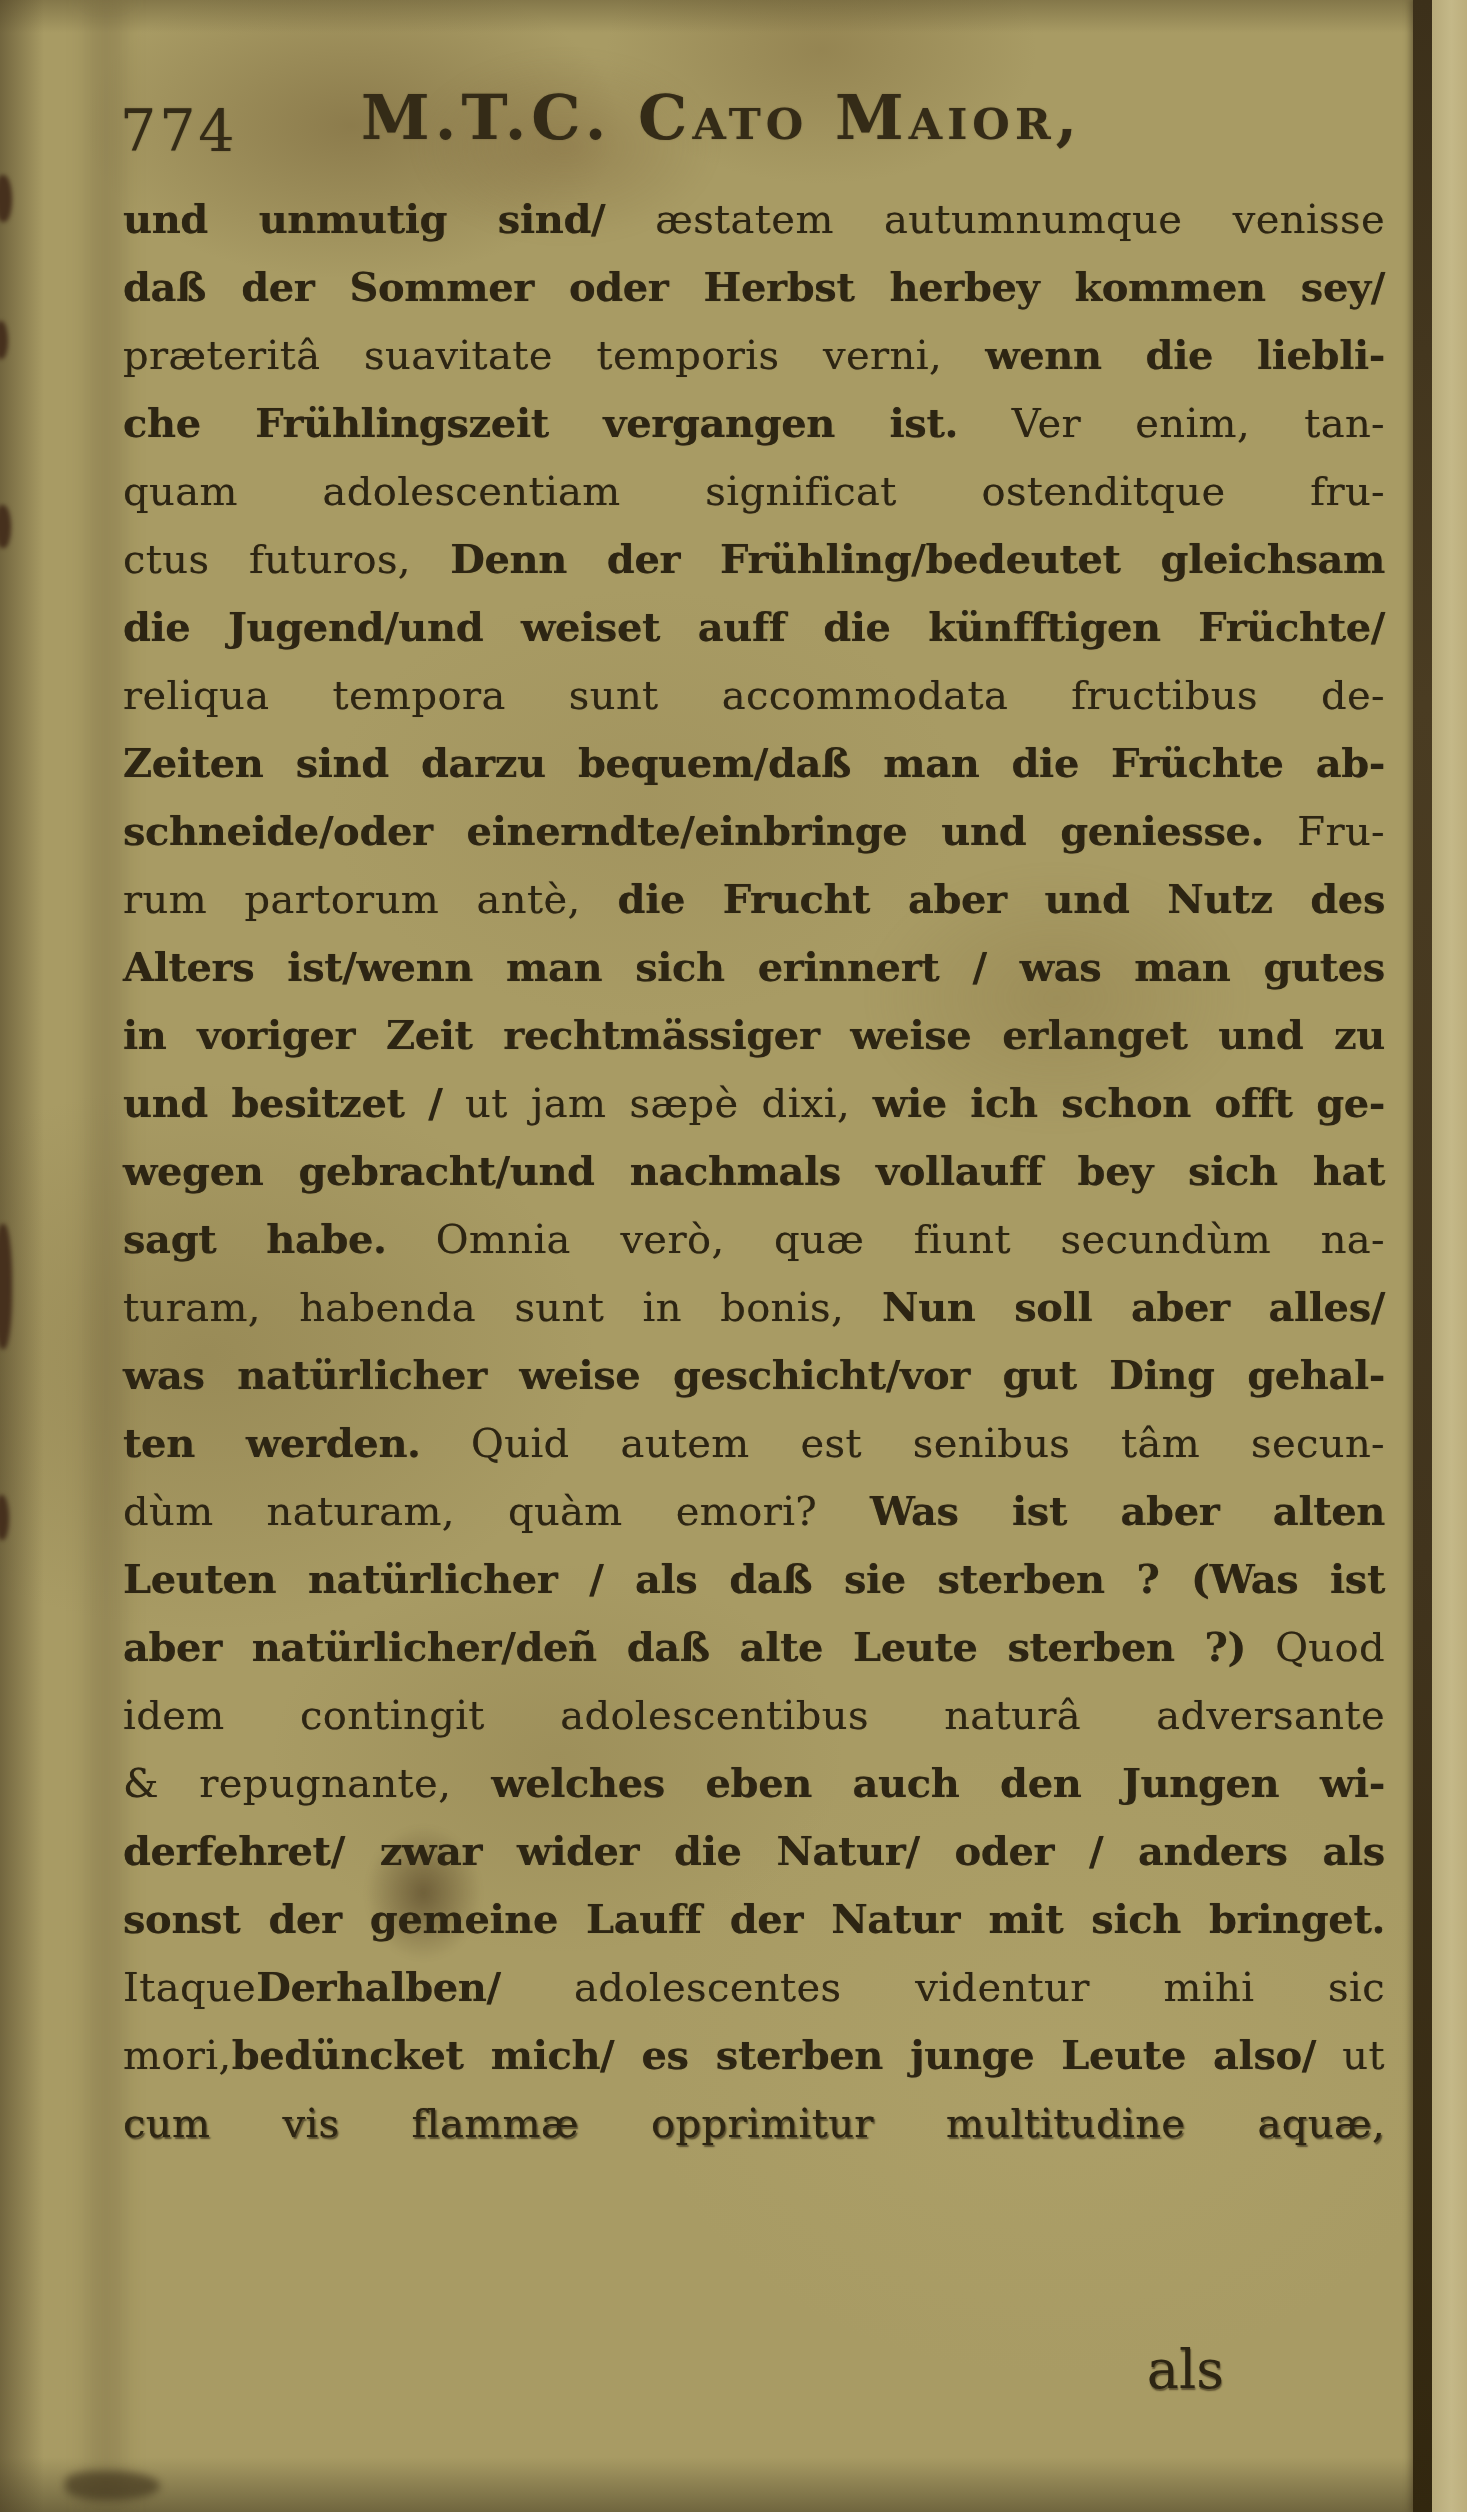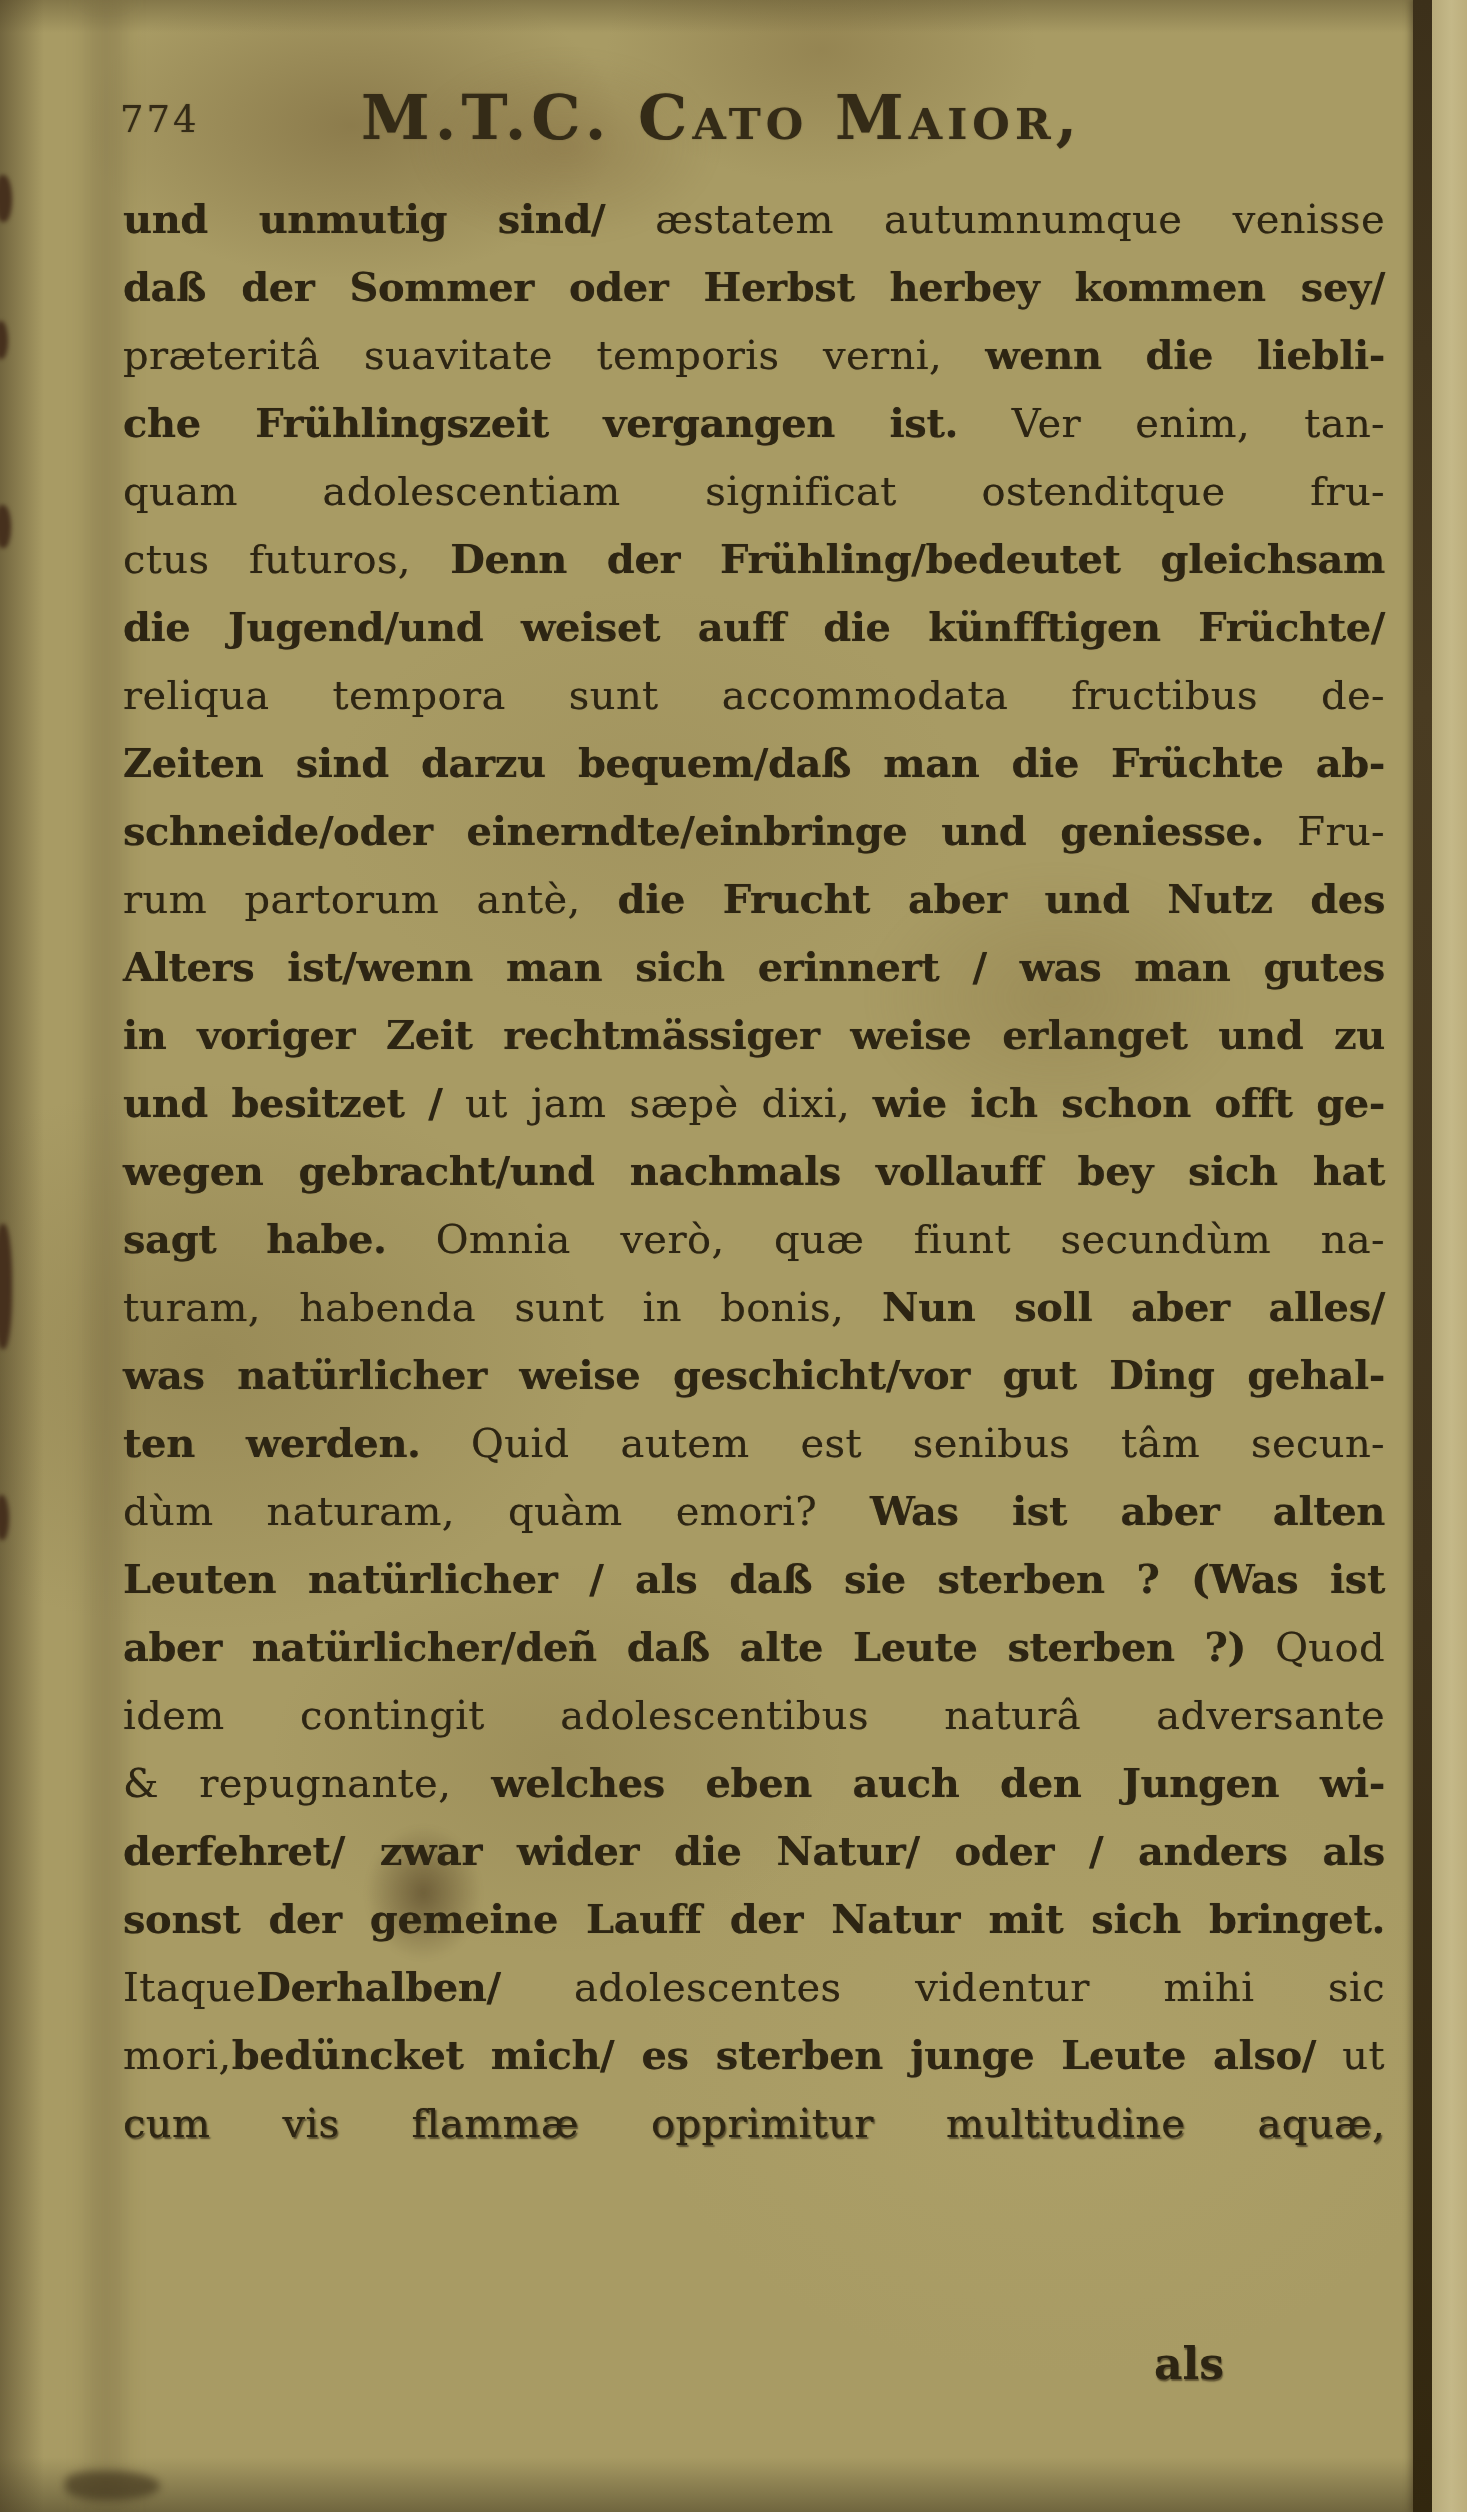--- a/index.html
+++ b/index.html
@@ -55,21 +55,21 @@
   .em1{left:-4.4px;top:175px;width:16px;height:47px;}
   .em2{left:-5.1px;top:321px;width:13.2px;height:38px;}
   .em3{left:-3.7px;top:505px;width:14.7px;height:43px;}
   .em4{left:-5.9px;top:1224px;width:17.6px;height:125px;border-radius:45%;}
   .em5{left:-4.4px;top:1495px;width:13.2px;height:45px;}
   .em6{left:65px;top:2471px;width:95px;height:29px;background:#3a2e18;opacity:.6;filter:blur(4.4px);}
 
   .header{position:absolute;left:0;top:0;width:1467px;color:#342b17;}
   .pagenum{
     position:absolute;left:120px;top:98px;
-    font-size:37px;letter-spacing:2.9px;
+    font-size:57px;letter-spacing:2.9px;
     text-shadow:0 0 1.5px rgba(52,43,23,.45);
   }
   .title{
     position:absolute;left:361px;top:81px;
     font-size:62px;font-variant:small-caps;font-weight:600;
     letter-spacing:5.1px;white-space:nowrap;
     text-shadow:0 0 1.5px rgba(52,43,23,.4);
   }
 
   .textblock{
@@ -82,21 +82,21 @@
     text-align:justify;text-align-last:justify;
     text-shadow:0 0 0.7px rgba(45,37,19,.55);
     overflow:visible;white-space:normal;
   }
   .f{font-weight:700;letter-spacing:-0.4px;}   
   .l{font-weight:400;letter-spacing:0.4px;}    
   .smear{text-shadow:1.5px 2.2px 1.5px rgba(43,34,16,.65),0 0 0.7px rgba(45,37,19,.6);}
 
   .catchword{
     position:absolute;left:1136px;top:2338px;width:88px;
-    font-size:44px;font-weight:700;color:#2d2513;
+    font-size:54px;font-weight:400;color:#2d2513;
     text-align:right;text-shadow:0.7px 1.5px 1.5px rgba(43,34,16,.6);
   }
 </style>
 </head>
 <body>
 
 <div class="scan">
 
   <div class="gutter-crease"></div>
   <div class="stain stain-top"></div>

